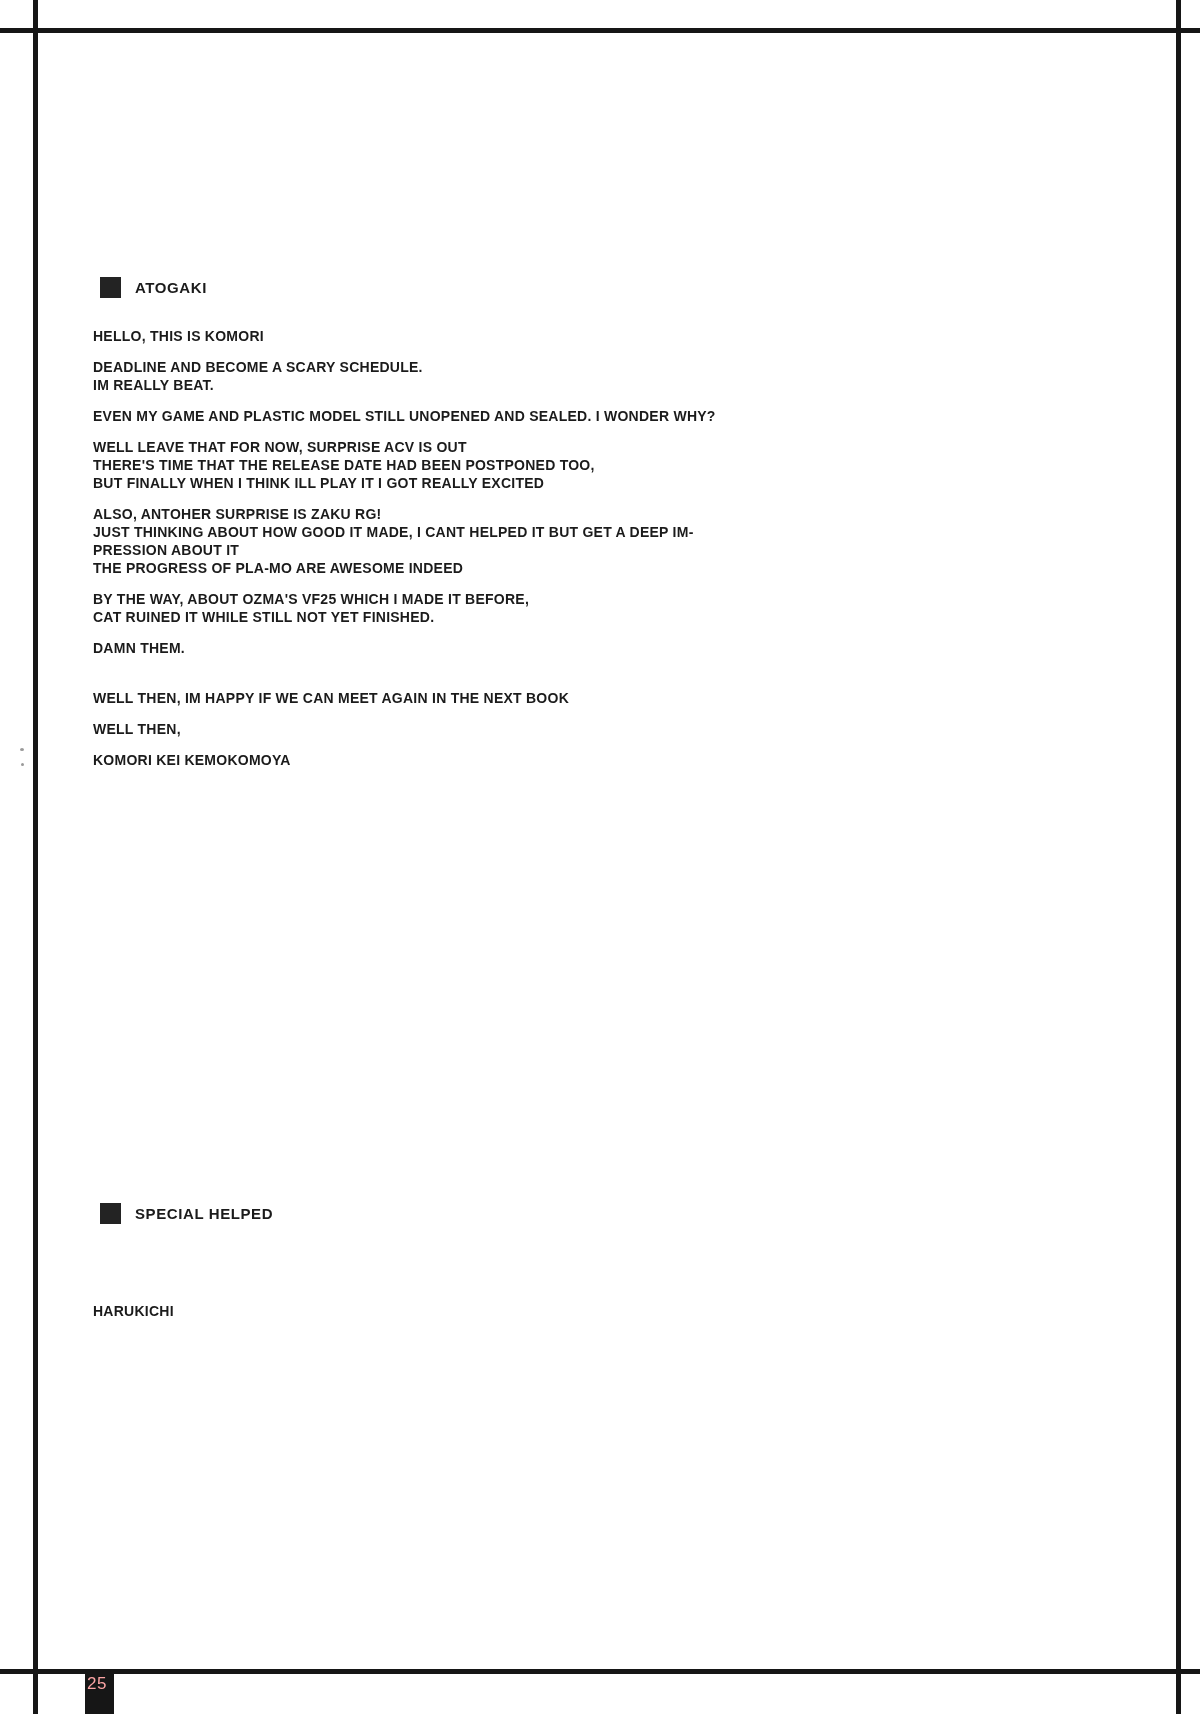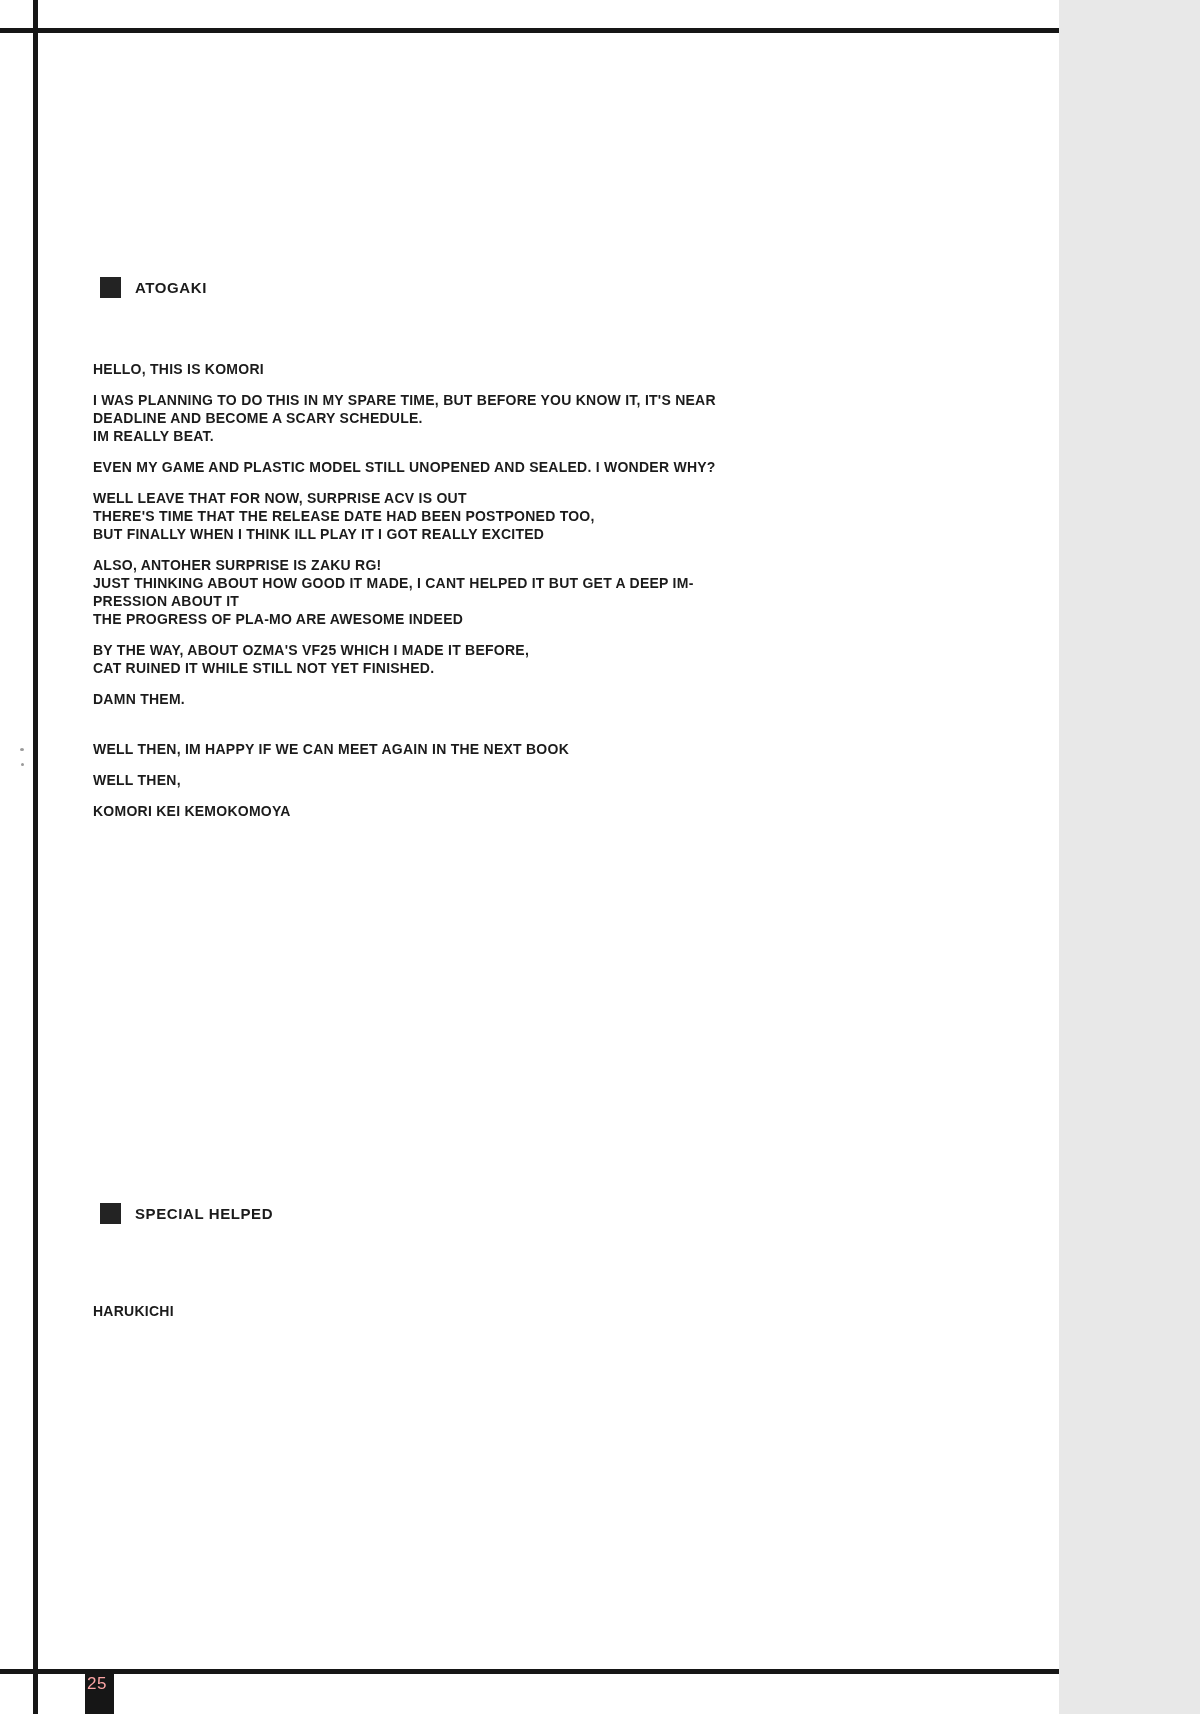--- a/index.html
+++ b/index.html
@@ -2,21 +2,21 @@
 <html><head>
 <meta charset="utf-8">
 <style>
   html, body {
     margin: 0;
     padding: 0;
     background: #e8e8e8;
   }
   .page {
     position: relative;
-    width: 1059px;
+    width: 1200px;
     height: 1714px;
     background: #ffffff;
     overflow: hidden;
     font-family: "Liberation Sans", sans-serif;
     color: #1b1b1b;
   }
   
   .frame-line { position: absolute; background: #161616; }
   .frame-top    { left: 0; top: 28px;  width: 1200px; height: 5px; }
   .frame-bottom { left: 0; top: 1669px; width: 1200px; height: 5px; }
@@ -55,21 +55,21 @@
   .para.gap-large { margin-top: 32px; }
   .line {
     font-size: 14px;
     font-weight: bold;
     letter-spacing: 0.25px;
     line-height: 18px;
     white-space: nowrap;
   }
 
   .atogaki-heading { top: 276px; }
-  .atogaki-body    { top: 327px; margin-top: 33px; }
+  .atogaki-body    { top: 327px; }
 
   .thanks-heading  { top: 1202px; }
   .thanks-body     { top: 1302px; }
 
   
   .page-number-box {
     position: absolute;
     left: 85px;
     top: 1669px;
     width: 29px;
@@ -113,21 +113,20 @@
     <span class="heading-label">ATOGAKI</span>
   </div>
 
   <div class="text-block atogaki-body">
 
     <div class="para">
       <div class="line">HELLO, THIS IS KOMORI</div>
     </div>
 
     <div class="para">
-      <div class="line">I WAS PLANNING TO DO THIS IN MY SPARE TIME, BUT BEFORE YOU KNOW IT, IT'S NEAR</div>
       <div class="line">DEADLINE AND BECOME A SCARY SCHEDULE.</div>
       <div class="line">IM REALLY BEAT.</div>
     </div>
 
     <div class="para">
       <div class="line">EVEN MY GAME AND PLASTIC MODEL STILL UNOPENED AND SEALED. I WONDER WHY?</div>
     </div>
 
     <div class="para">
       <div class="line">WELL LEAVE THAT FOR NOW, SURPRISE ACV IS OUT</div>

